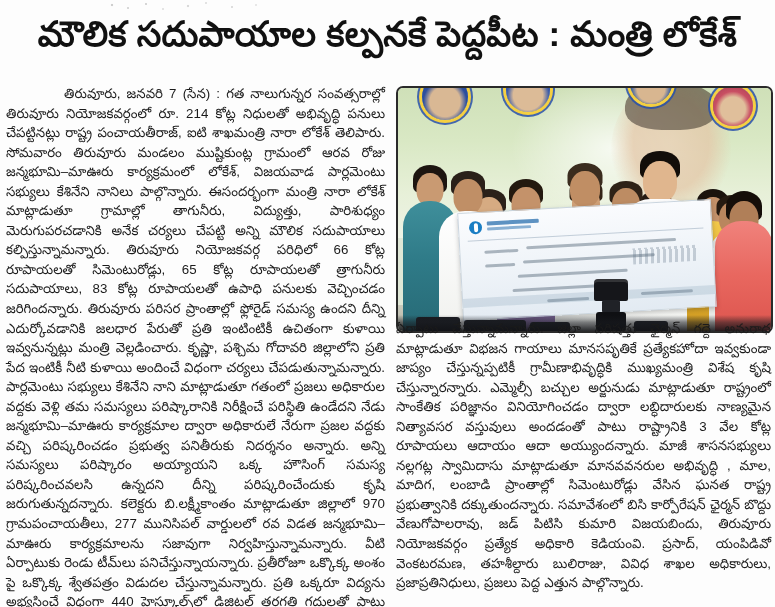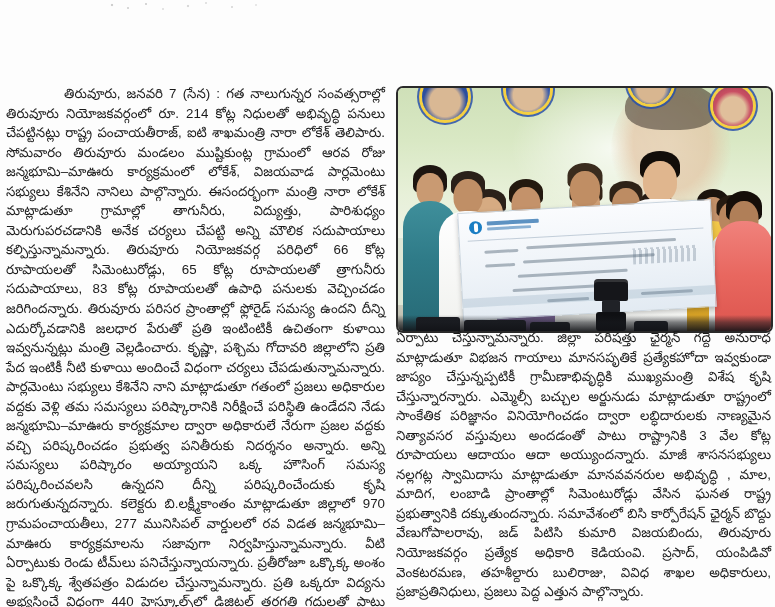--- a/index.html
+++ b/index.html
@@ -64,21 +64,21 @@
   .col-left {
     left: 6px;
     top: 84px;
     width: 379px;
     height: 520px;
   }
   .col-left .first-indent { text-indent: 58px; }
 
   .col-right-text {
     left: 396px;
-    top: 328px;
+    top: 319px;
     width: 375px;
     height: 274px;
   }
 
   
   .photo-frame {
     position: absolute;
     left: 396px;
     top: 86px;
     width: 373px;
@@ -242,20 +242,21 @@
     opacity: .55;
   }
 </style>
 </head>
 <body>
 
 <div id="clipping">
 
   <div class="scan-speckle"></div>
 
+  <div class="headline">మౌలిక సదుపాయాల కల్పనకే పెద్దపీట : మంత్రి లోకేశ్</div>
 
   <div class="col col-left">
     <p class="first-indent" style="margin:0;">తిరువూరు, జనవరి 7 (సేన) : గత నాలుగున్నర సంవత్సరాల్లో తిరువూరు నియోజకవర్గంలో రూ. 214 కోట్ల నిధులతో అభివృద్ధి పనులు చేపట్టినట్లు రాష్ట్ర పంచాయతీరాజ్‌, ఐటి శాఖమంత్రి నారా లోకేశ్‌ తెలిపారు. సోమవారం తిరువూరు మండలం ముష్టికుంట్ల గ్రామంలో ఆరవ రోజు జన్మభూమి–మాఊరు కార్యక్రమంలో లోకేశ్‌, విజయవాడ పార్లమెంటు సభ్యులు కేశినేని నానిలు పాల్గొన్నారు. ఈసందర్భంగా మంత్రి నారా లోకేశ్‌ మాట్లాడుతూ గ్రామాల్లో తాగునీరు, విద్యుత్తు, పారిశుధ్యం మెరుగుపరచడానికి అనేక చర్యలు చేపట్టి అన్ని మౌలిక సదుపాయాలు కల్పిస్తున్నామన్నారు. తిరువూరు నియోజకవర్గ పరిధిలో 66 కోట్ల రూపాయలతో సిమెంటురోడ్లు, 65 కోట్ల రూపాయలతో త్రాగునీరు సదుపాయాలు, 83 కోట్ల రూపాయలతో ఉపాధి పనులకు వెచ్చించడం జరిగిందన్నారు. తిరువూరు పరిసర ప్రాంతాల్లో ఫ్లోరైడ్‌ సమస్య ఉందని దీన్ని ఎదుర్కోవడానికి జలధార పేరుతో ప్రతి ఇంటింటికీ ఉచితంగా కుళాయి ఇవ్వనున్నట్లు మంత్రి వెల్లడించారు. కృష్ణా, పశ్చిమ గోదావరి జిల్లాలోని ప్రతి పేద ఇంటికీ నీటి కుళాయి అందించే విధంగా చర్యలు చేపడుతున్నామన్నారు. పార్లమెంటు సభ్యులు కేశినేని నాని మాట్లాడుతూ గతంలో ప్రజలు అధికారుల వద్దకు వెళ్లి తమ సమస్యలు పరిష్కారానికి నిరీక్షించే పరిస్థితి ఉండేదని నేడు జన్మభూమి–మాఊరు కార్యక్రమాల ద్వారా అధికారులే నేరుగా ప్రజల వద్దకు వచ్చి పరిష్కరించడం ప్రభుత్వ పనితీరుకు నిదర్శనం అన్నారు. అన్ని సమస్యలు పరిష్కారం అయ్యాయని ఒక్క హౌసింగ్‌ సమస్య పరిష్కరించవలసి ఉన్నదని దీన్ని పరిష్కరించేందుకు కృషి జరుగుతున్నదన్నారు. కలెక్టరు బి.లక్ష్మీకాంతం మాట్లాడుతూ జిల్లాలో 970 గ్రామపంచాయతీలు, 277 మునిసిపల్‌ వార్డులలో రవ విడత జన్మభూమి–మాఊరు కార్యక్రమాలను సజావుగా నిర్వహిస్తున్నామన్నారు. వీటి ఏర్పాటుకు రెండు టీమ్‌లు పనిచేస్తున్నాయన్నారు. ప్రతీరోజూ ఒక్కొక్క అంశం పై ఒక్కొక్క శ్వేతపత్రం విడుదల చేస్తున్నామన్నారు. ప్రతి ఒక్కరూ విద్యను అభ్యసించే విధంగా 440 హైస్కూల్స్‌లో డిజిటల్‌ తరగతి గదులతో పాటు వర్చువల్‌ తరగతి గదులను</p>
   </div>
 
   <div class="photo-frame">
     <div class="photo-inner">
 
       <div class="backdrop"></div>
       <div class="backdrop-glow"></div>

